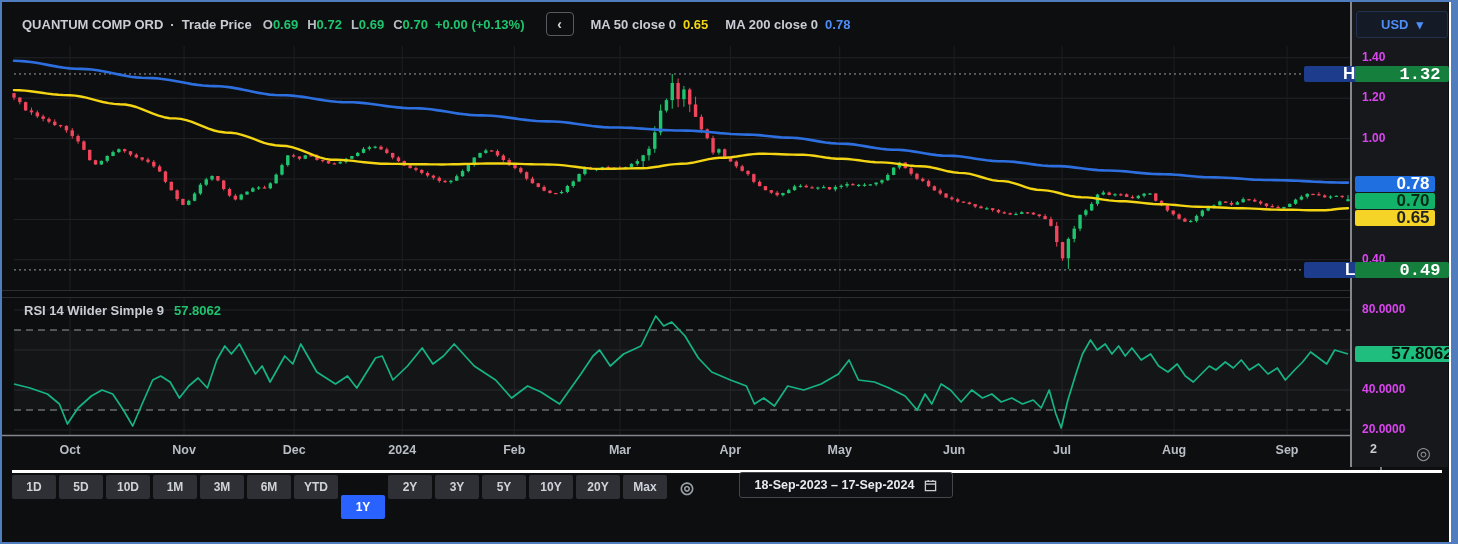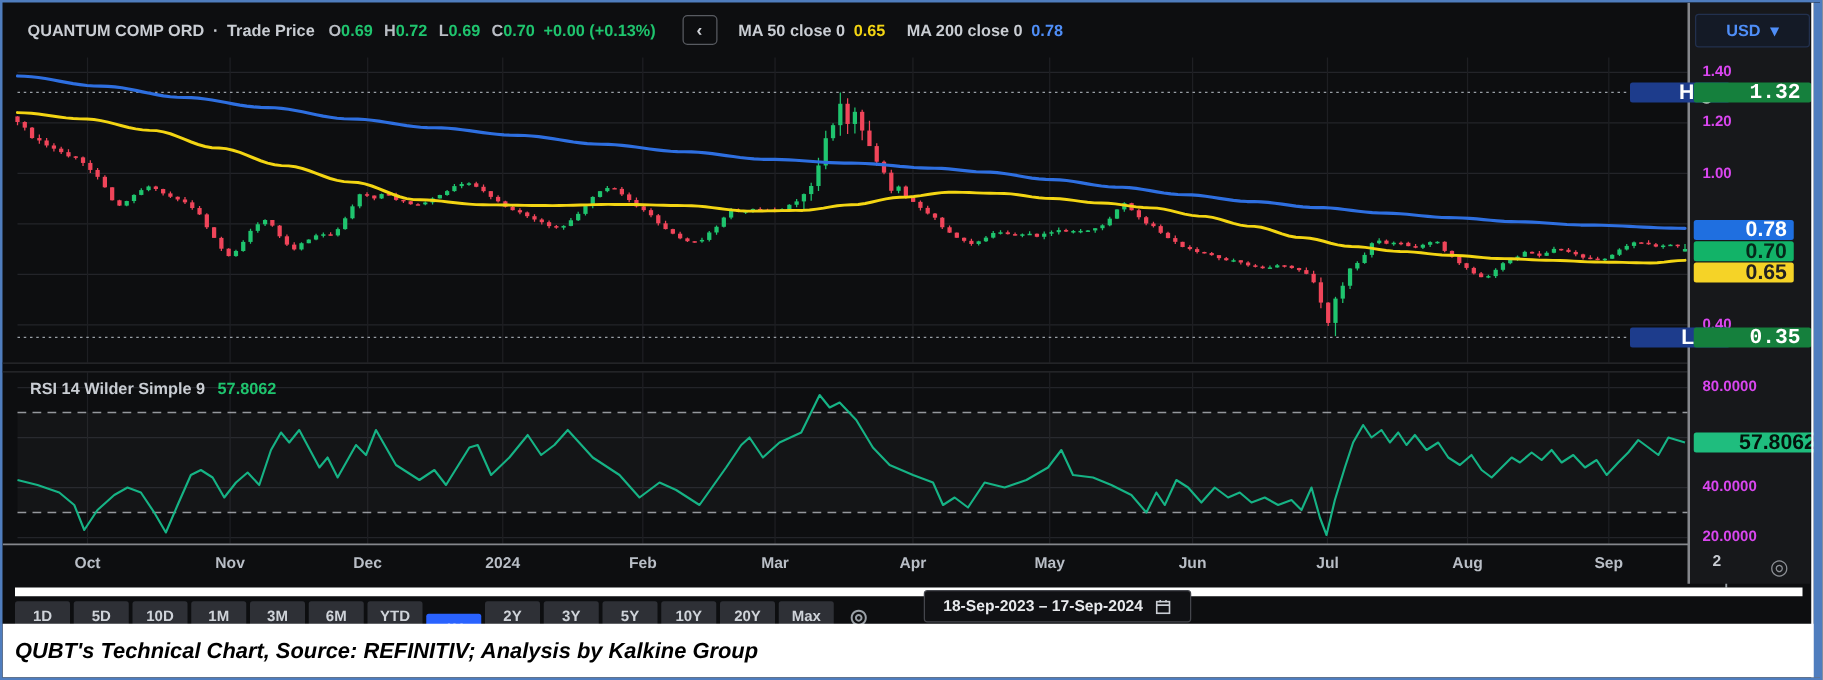--- a/index.html
+++ b/index.html
@@ -28,21 +28,21 @@
   .b-yellow{left:1353px;width:44px;background:#f5d327;color:#222;}
   .b-rsi{left:1353px;width:62px;background:#1fbd7e;color:#04130c;}
   .rsi-hdr{position:absolute;left:22px;top:301px;font-size:13px;font-weight:bold;color:#c9cdd3;z-index:10;display:flex;gap:10px;}
   .rsi-hdr .val{color:#1fc46e;}
   .months{position:absolute;left:0;top:441px;width:1350px;height:18px;z-index:4;}
   .month-lb{position:absolute;width:44px;text-align:center;color:#b9bec6;font-size:12.5px;font-weight:bold;}
   .edge-num{position:absolute;left:1368px;top:440px;color:#c8ccd2;font-weight:bold;font-size:12.5px;z-index:6;}
   .watermark{position:absolute;left:1213px;top:429px;z-index:20;color:#a7abb0;opacity:0.75;}
   .watermark .l1{font-size:15px;}
   .watermark .l2{font-size:10.5px;color:#8f9398;margin-top:3px;}
-  .toolbar{position:absolute;left:10px;top:468px;height:27px;display:flex;align-items:center;gap:3px;z-index:10;border-top:7px solid #ffffff;padding-top:2px;width:1430px;}
+  .toolbar{position:absolute;left:10px;top:468px;height:27px;display:flex;align-items:flex-start;gap:3px;z-index:10;border-top:3px solid #ffffff;padding-top:2px;width:1430px;}
   .tb-btn{min-width:44px;height:24px;padding:0 10px;box-sizing:border-box;background:#2e3036;color:#cfd3d9;border:none;border-radius:2px;font-size:12px;font-weight:bold;font-family:"Liberation Sans",sans-serif;display:flex;align-items:center;justify-content:center;cursor:pointer;}
   .tb-btn.active{background:#2962ff;color:#ffffff;margin-top:20px;}
   .tb-gear{min-width:30px;background:transparent;color:#9aa0a6;font-size:16px;}
   .datebox{position:absolute;left:737px;top:470px;width:212px;height:24px;border:1px solid #44464c;border-radius:3px;background:#101114;display:flex;align-items:center;justify-content:center;gap:10px;color:#e8eaed;font-size:12.5px;font-weight:bold;z-index:11;cursor:pointer;}
   .gear-br{position:absolute;left:1414px;top:441px;color:#8d9096;font-size:17px;z-index:7;cursor:pointer;}
   .caption{position:absolute;left:0;right:0;top:497px;height:43px;background:#ffffff;z-index:30;display:flex;align-items:center;padding-left:10px;box-sizing:border-box;font-size:17.5px;font-weight:bold;font-style:italic;color:#000;}
   .cal-ic{width:13px;height:13px;}
 </style>
 </head>
 <body>
@@ -585,21 +585,21 @@
       <span>USD</span>
       <span>▾</span>
     </div>
 
     <div class="badge b-word" style="top:64px">High</div>
     <div class="badge b-navy" style="top:64px">1.32</div>
     <div class="badge b-blue" style="top:174px">0.78</div>
     <div class="badge b-green" style="top:191px">0.70</div>
     <div class="badge b-yellow" style="top:208px">0.65</div>
     <div class="badge b-word" style="top:260px">Low</div>
-    <div class="badge b-navy" style="top:260px">0.35</div>
+    <div class="badge b-navy" style="top:260px">0.49</div>
     <div class="badge b-rsi" style="top:344px">57.8062</div>
 
     <div class="rsi-hdr">
       <span>RSI 14 Wilder Simple 9</span>
       <span class="val">57.8062</span>
     </div>
 
     <div class="months" id="months">
         <div class="month-lb" style="left: 46.028px;">Oct</div>
         <div class="month-lb" style="left: 160.085px;">Nov</div>
@@ -647,17 +647,16 @@
 
   <div class="tick" style="top: 47.8px;">1.40</div>
       <div class="tick" style="top: 88.2px;">1.20</div>
       <div class="tick" style="top: 128.6px;">1.00</div>
       <div class="tick" style="top: 249.8px;">0.40</div>
       <div class="tick" style="top: 300px;">80.0000</div>
       <div class="tick" style="top: 380px;">40.0000</div>
       <div class="tick" style="top: 420px;">20.0000</div>
     </div>
 
-  <div class="caption">QUBT's Technical Chart, Source: REFINITIV; Analysis by Kalkine Group</div>
 
   <div class="right-white"></div>
   <div class="right-edge"></div>
 </div>
 
 </body></html>

